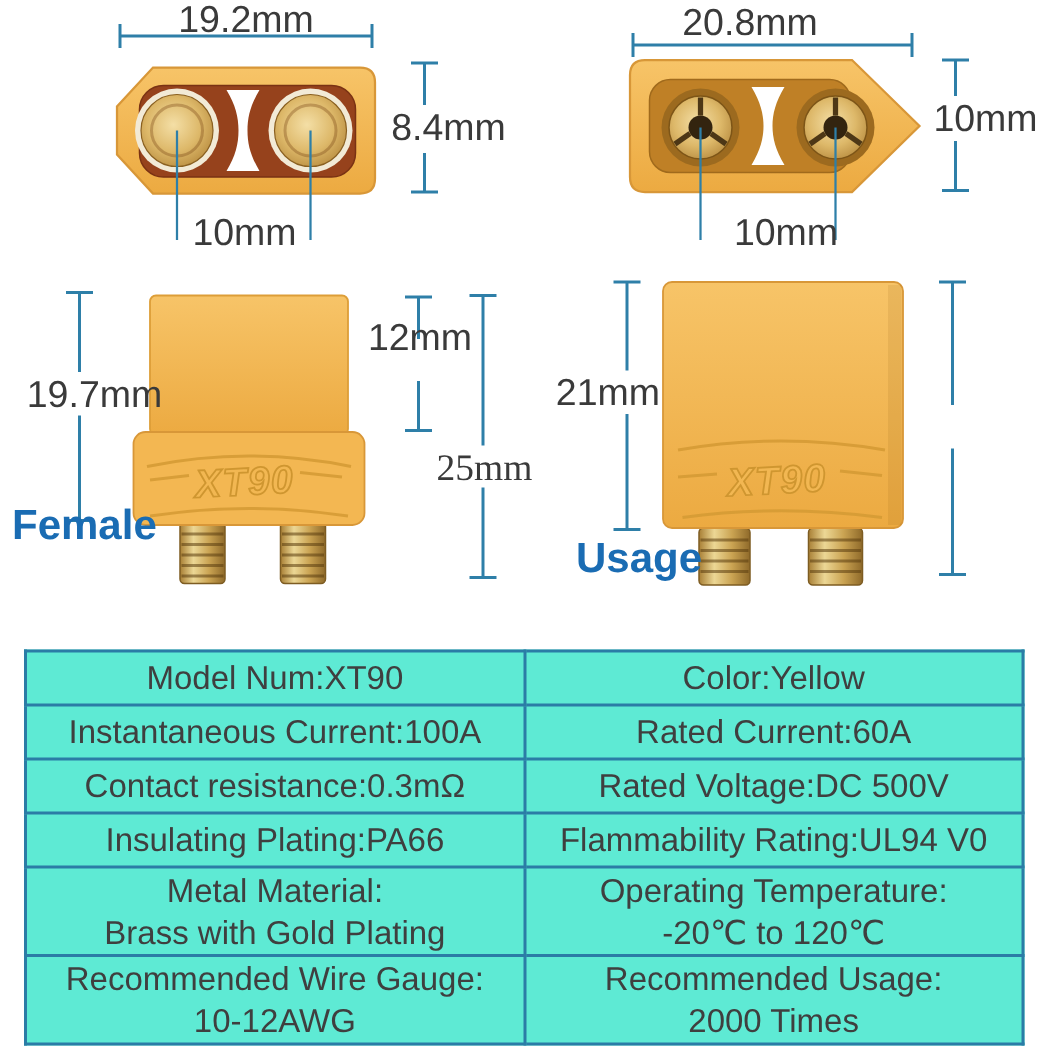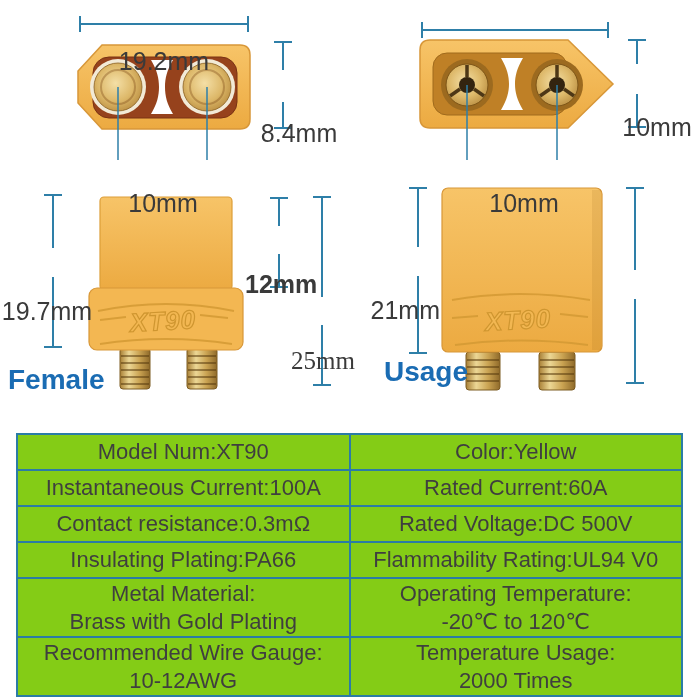--- a/index.html
+++ b/index.html
@@ -3,29 +3,29 @@
 <meta charset="utf-8">
 <style>
   html,body{margin:0;padding:0;background:#fff;}
   .page{
     position:relative;width:700px;height:700px;background:#ffffff;overflow:hidden;
     font-family:"Liberation Sans","DejaVu Sans",sans-serif;
   }
   .art{position:absolute;left:0;top:0;}
   .dim-label{
     position:absolute;font-size:25px;color:var(--dim-text);text-align:center;
-    line-height:1;white-space:nowrap;margin-top:48px;
+    line-height:1;white-space:nowrap;
   }
   .gender-label{
     position:absolute;font-size:28px;font-weight:bold;color:var(--gender-label);
     line-height:1;white-space:nowrap;
   }
   table.spec{
     position:absolute;left:16px;top:433px;width:667px;border-collapse:collapse;
-    table-layout:fixed;background:#84cc16;
+    table-layout:fixed;background:#5eead4;
   }
   table.spec td{
     border:2px solid var(--table-border);
     text-align:center;vertical-align:middle;
     font-size:22px;color:var(--table-text);line-height:1.25;
     padding:0 4px;overflow:hidden;
   }
   tr.row-s td{height:34px;}
   tr.row-d td{height:57px;}
 </style>
@@ -218,30 +218,31 @@
         <line x1="626" y1="188" x2="644" y2="188"></line>
         <line x1="626" y1="383" x2="644" y2="383"></line>
       </g>
     </g>
   </svg>
 
   <div class="dim-label" style="left:104px;top:1px;width:120px;">19.2mm</div>
   <div class="dim-label" style="left:259px;top:73px;width:80px;">8.4mm</div>
   <div class="dim-label" style="left:127px;top:143px;width:72px;">10mm</div>
 
+  <div class="dim-label" style="left:438px;top:3px;width:124px;">20.8mm</div>
   <div class="dim-label" style="left:618px;top:67px;width:78px;">10mm</div>
   <div class="dim-label" style="left:488px;top:143px;width:72px;">10mm</div>
 
-  <div class="dim-label" style="left:0px;top:251px;width:94px;text-align:center;">19.7mm</div>
-  <div class="dim-label" style="left:245px;top:224px;width:70px;font-weight:bold;">12mm</div>
+  <div class="dim-label" style="left:16px;top:251px;width:94px;text-align:center;">19.7mm</div>
+  <div class="dim-label" style="left:245px;top:213px;width:70px;">12mm</div>
   <div class="dim-label" style="left:287px;top:300px;width:72px;font-family:Liberation Serif, serif;">25mm</div>
 
   <div class="dim-label" style="left:366px;top:250px;width:74px;text-align:right;">21mm</div>
 
-  <div class="gender-label" style="left:8px;top:366px;">Female</div>
+  <div class="gender-label" style="left:8px;top:336px;">Female</div>
   <div class="gender-label" style="left:384px;top:358px;">Usage</div>
 
   <table class="spec">
     <tbody>
       <tr class="row-s">
         <td>
             <div>Model Num:XT90</div>
           </td>
         <td>
             <div>Color:Yellow</div>
@@ -280,20 +281,20 @@
           <div>Operating Temperature:</div>
           <div>-20℃ to 120℃</div>
         </td>
       </tr>
       <tr class="row-d">
         <td>
           <div>Recommended Wire Gauge:</div>
           <div>10-12AWG</div>
         </td>
         <td>
-          <div>Temperature Usage:</div>
+          <div>Recommended Usage:</div>
           <div>2000 Times</div>
         </td>
       </tr>
     </tbody>
   </table>
 
 </div>
 
 </body></html>

